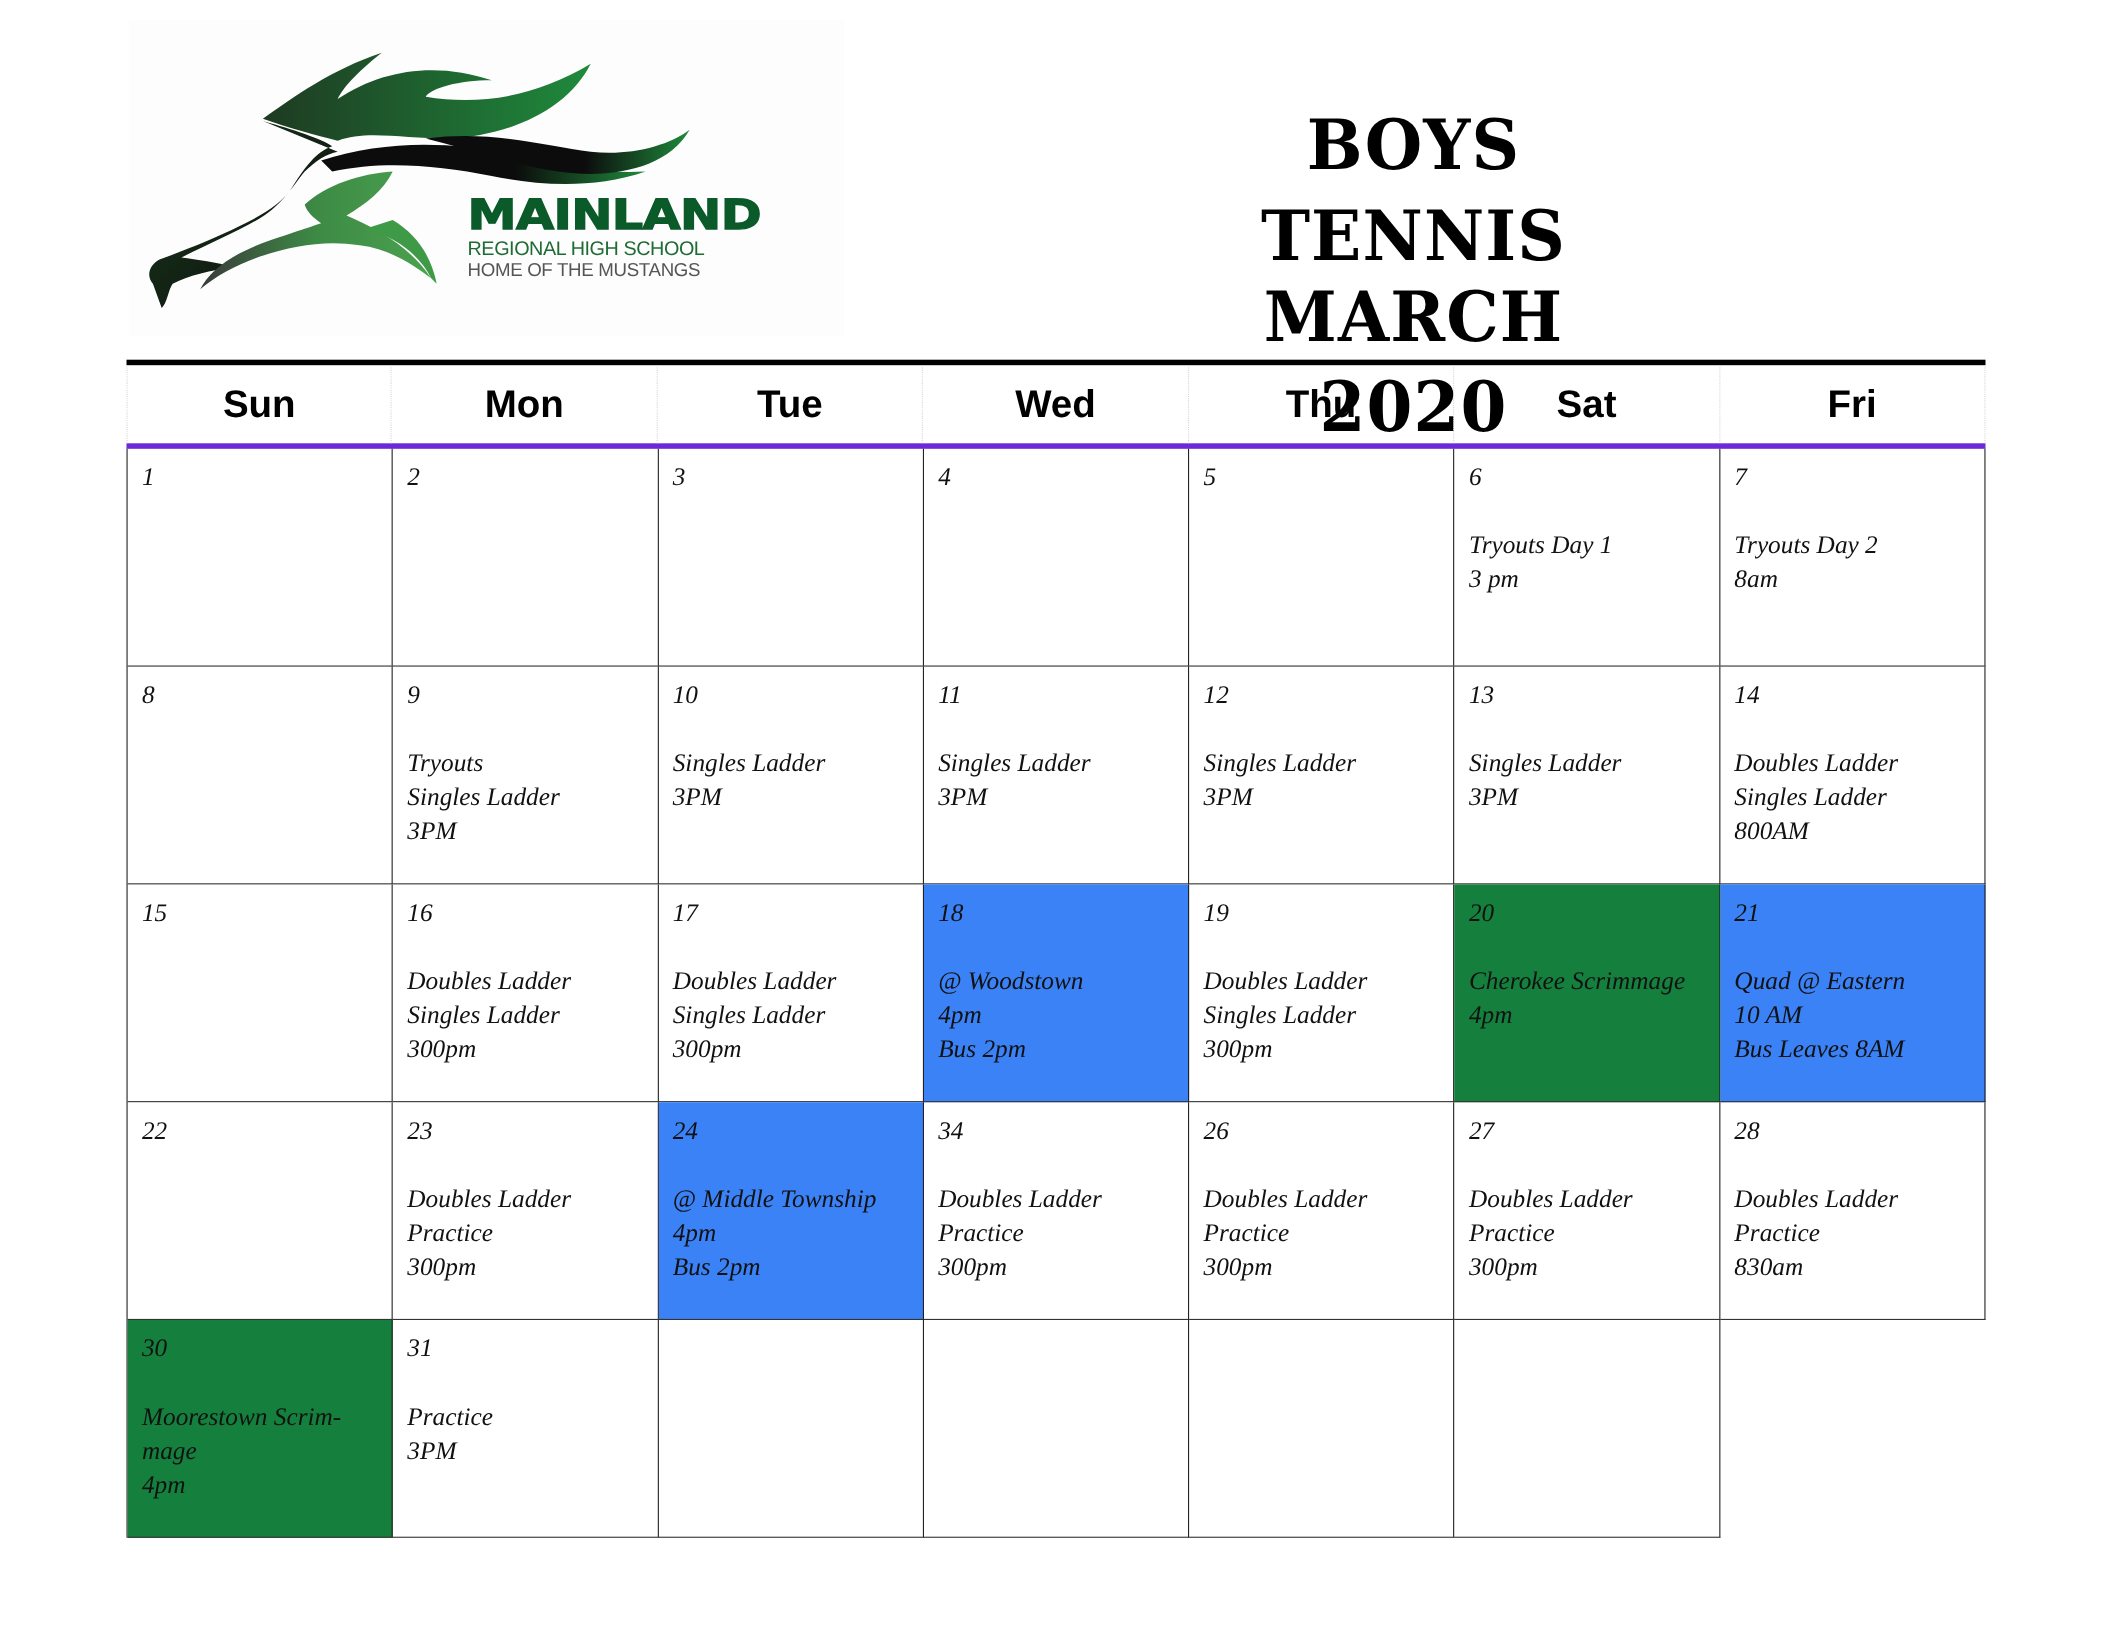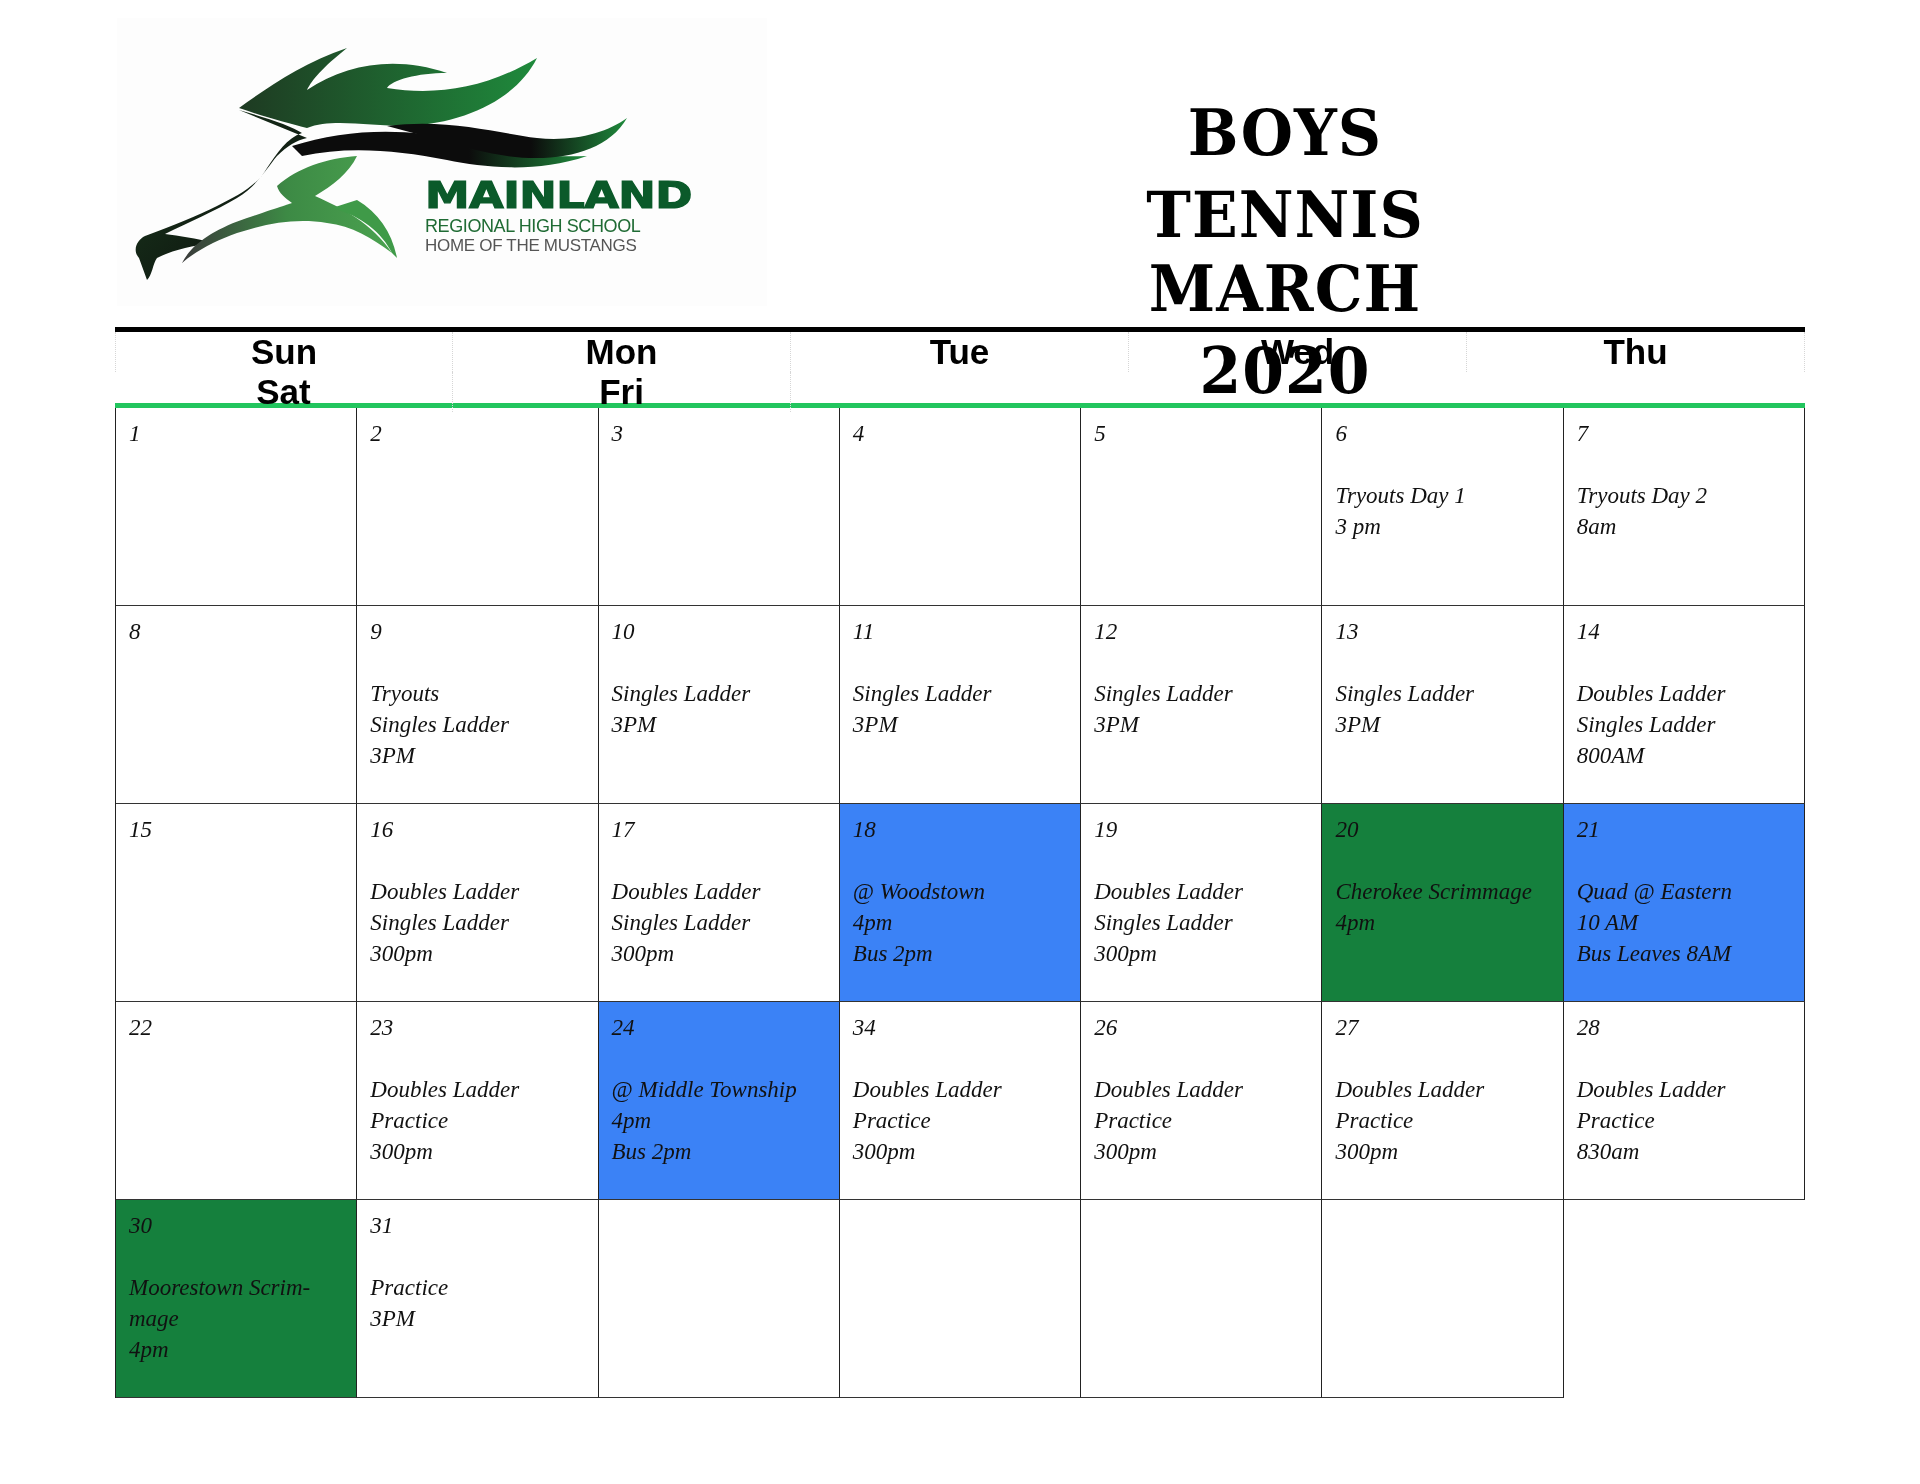--- a/index.html
+++ b/index.html
@@ -86,23 +86,23 @@
 
     
     .calendar {
       position: absolute;
       left: 115px;
       top: 327px;
       width: 1690px;
     }
     .cal-header {
       display: grid;
-      grid-template-columns: repeat(5, 1fr);
+      grid-template-columns: repeat(7, 1fr);
       border-top: 5px solid #000;
-      border-bottom: 5px solid #22c55e;
+      border-bottom: 5px solid #6d28d9;
       height: 71px;
     }
     .cal-header .dow {
       display: flex;
       align-items: center;
       justify-content: center;
       font-family: "Liberation Sans", sans-serif;
       font-weight: bold;
       font-size: 35px;
       border-right: 1px dotted #d6d6d6;

